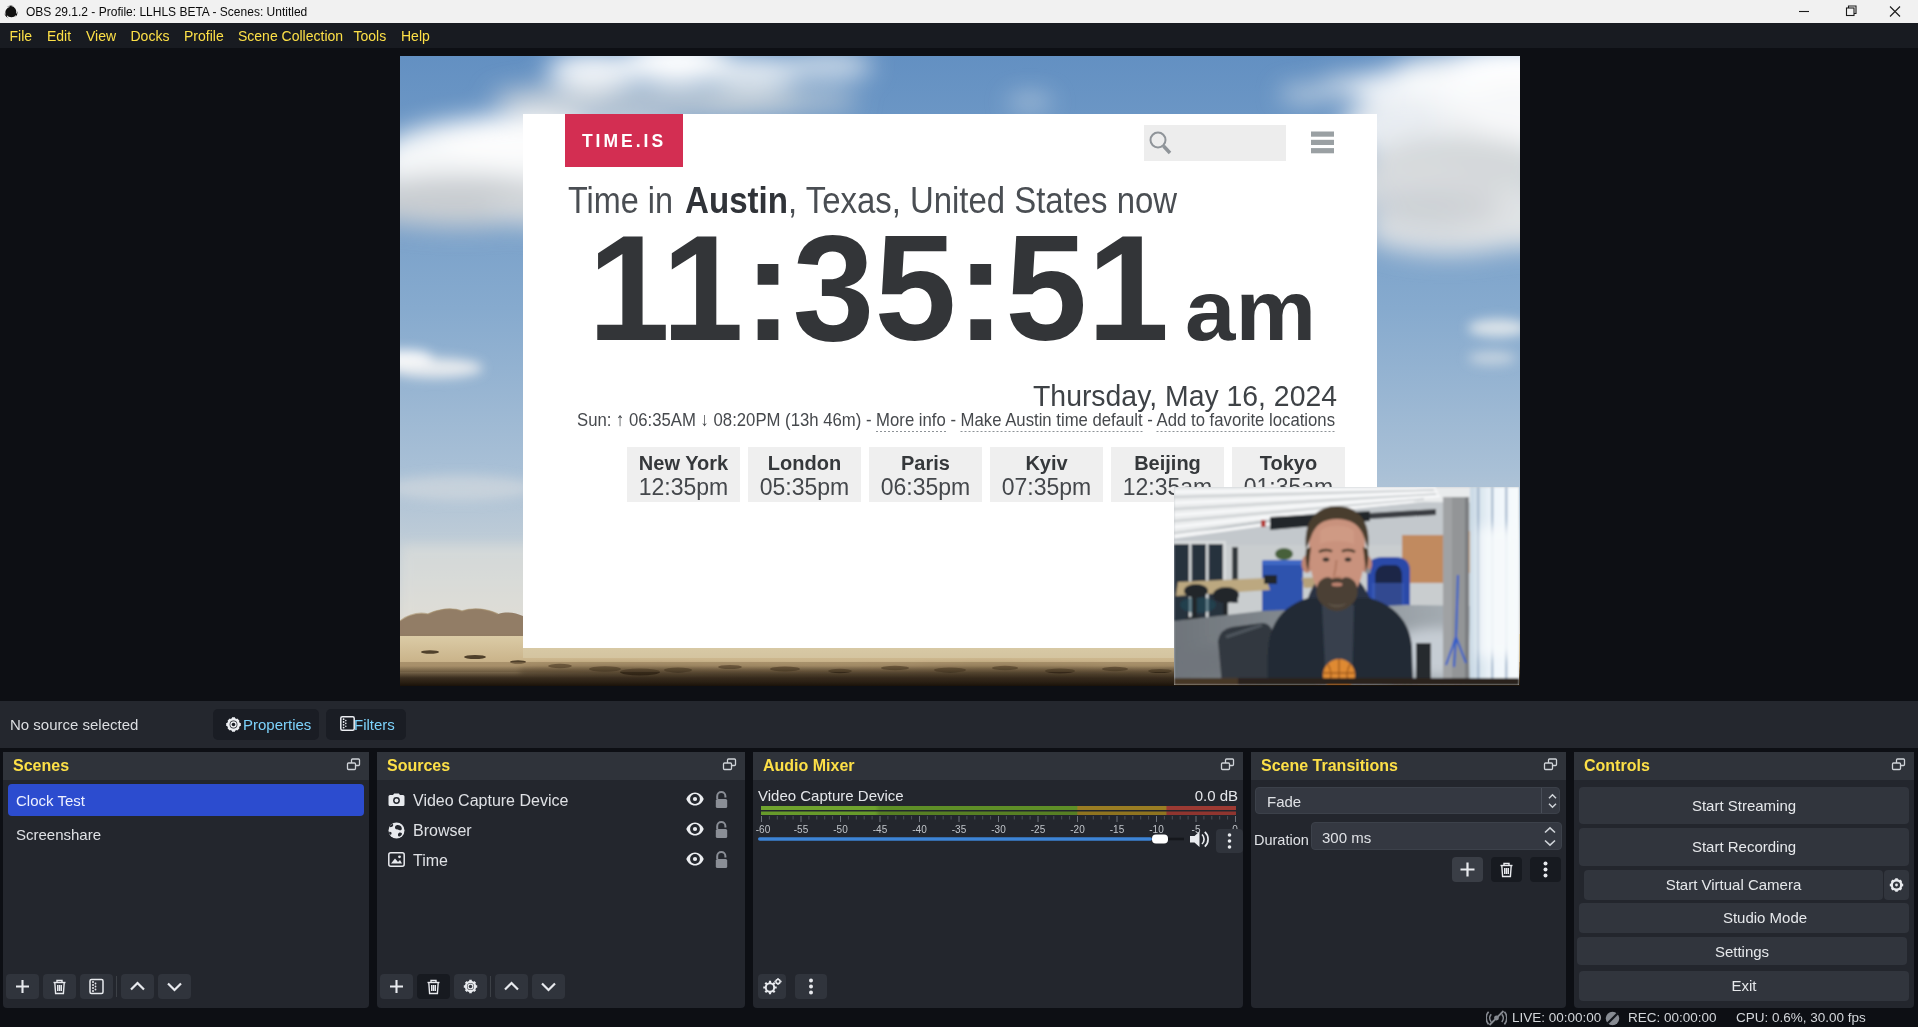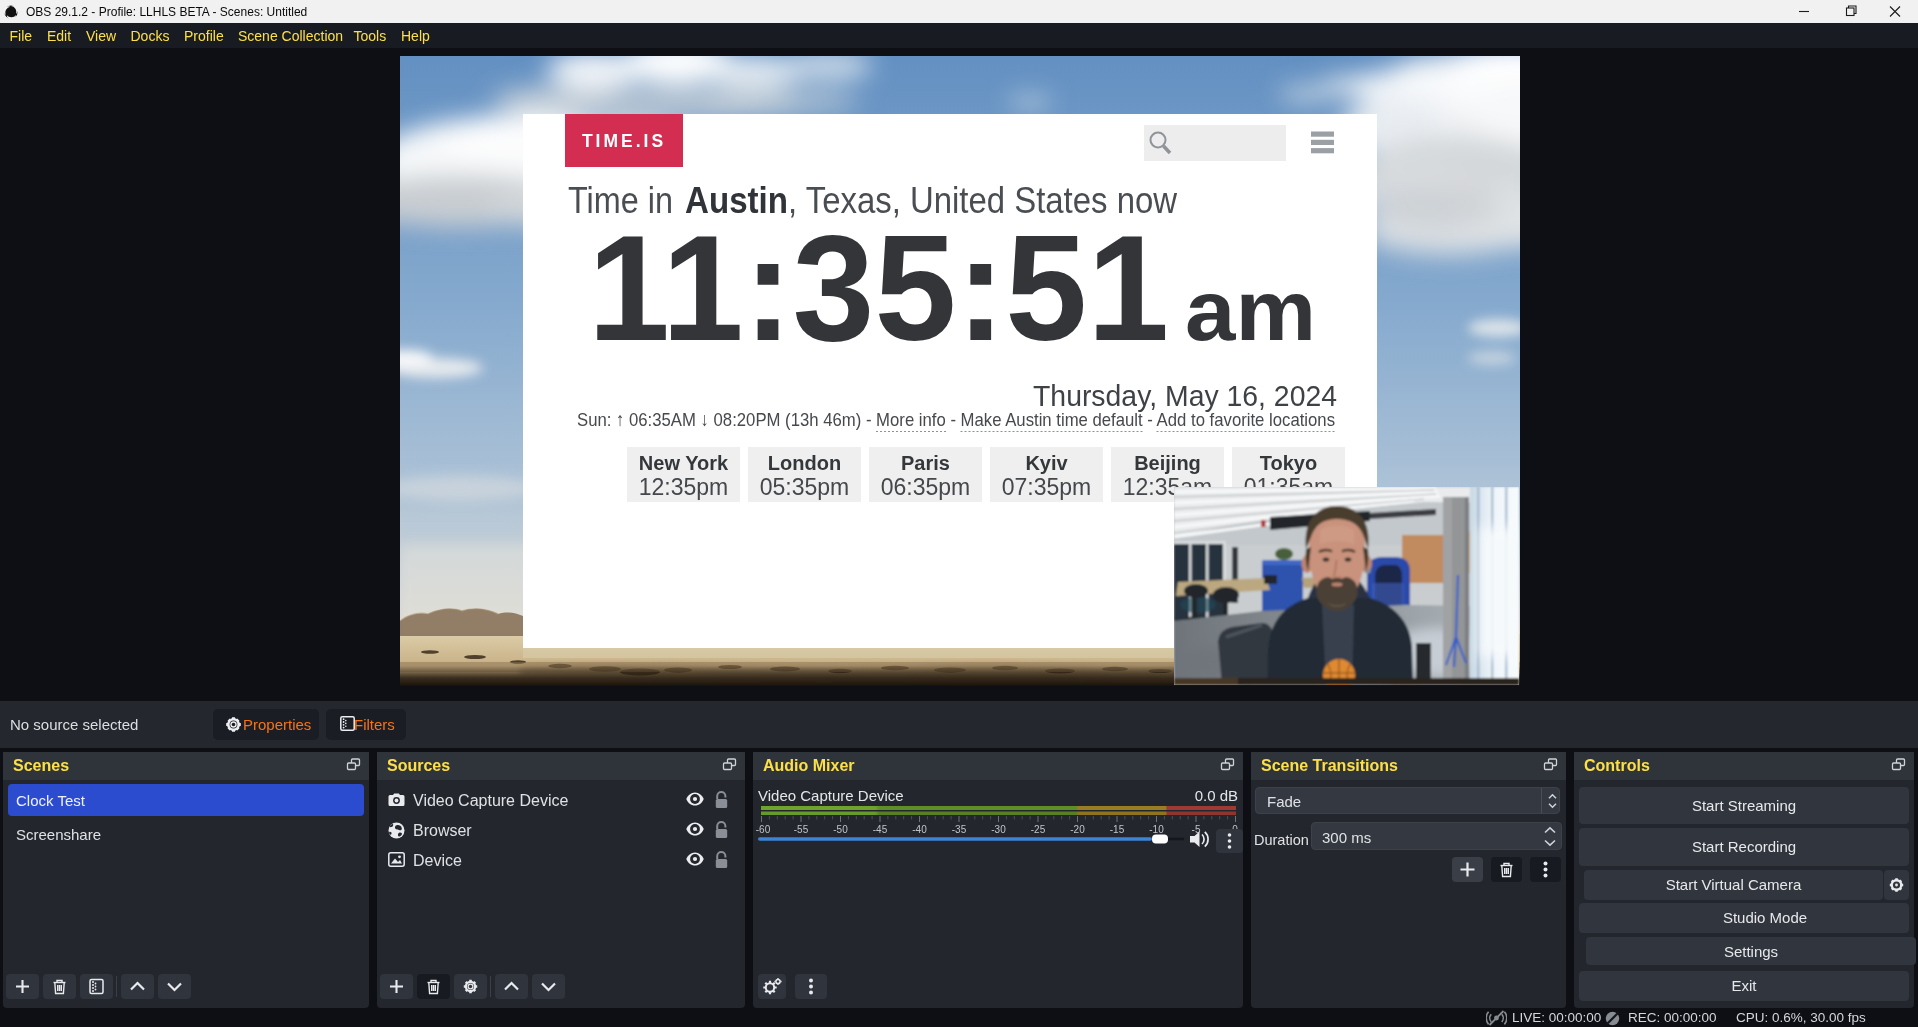--- a/index.html
+++ b/index.html
@@ -9,21 +9,21 @@
   
   #titlebar{left:0;top:0;width:1918px;height:23px;background:#f1f1f1;}
   #titletxt{left:26px;top:5px;font-size:12px;color:#0a0a0a;}
   
   #menubar{left:0;top:23px;width:1918px;height:25px;background:#181b21;}
   .mi{position:absolute;top:28px;font-size:14px;color:#fde047;}
   
   #srcbar{left:0;top:701px;width:1918px;height:47px;background:#24272e;}
   #nosrc{left:10px;top:716px;font-size:15px;color:#dcdee2;}
   .barbtn{position:absolute;top:8px;height:31px;background:#1a1d24;border-radius:5px;
-          color:#f97316;font-size:15px;line-height:31px;}
+          color:#7dd3fc;font-size:15px;line-height:31px;}
   
   .panel{position:absolute;top:752px;height:256px;background:#23262d;border-radius:0 0 4px 4px;}
   .phdr{position:absolute;left:0;top:0;right:0;height:28px;background:#2f333a;
         font-size:16px;font-weight:bold;color:#fde047;line-height:28px;padding-left:10px;
         box-sizing:border-box;}
   .popico{position:absolute;top:6px;right:8px;}
   .tbtn{position:absolute;width:33px;height:25px;background:#30343c;border-radius:4px;}
   .tbtn.dark{background:#171a20;}
   .rowtxt{position:absolute;font-size:15px;color:#dfe1e5;}
   .cbtn{position:absolute;width:330px;background:#31353d;border-radius:4px;color:#e6e8eb;
@@ -467,21 +467,21 @@
         <path d="M1.2 10 C2.5 9.5 4 10.5 3.5 12 C3 13.2 1.8 12.8 1.2 11.8 Z"></path>
       </g>
     </svg>
   <div class="rowtxt" style="left:36px;top:70px;font-size:16px;">Browser</div>
   
   <svg class="abs" style="left:11px;top:100px" width="17" height="15" viewBox="0 0 17 15">
       <rect x="0.8" y="0.8" width="15.4" height="13.4" rx="2" fill="none" stroke="#e8eaee" stroke-width="1.5"></rect>
       <path d="M3 11.5 L7 6.5 L10 10 L12 8 L14 11.5 Z" fill="#e8eaee"></path>
       <circle cx="11.5" cy="4.8" r="1.4" fill="#e8eaee"></circle>
     </svg>
-  <div class="rowtxt" style="left:36px;top:100px;font-size:16px;">Device</div>
+  <div class="rowtxt" style="left:36px;top:100px;font-size:16px;">Time</div>
   
   <g>
   <svg class="abs" style="left:309px;top:40px" width="18" height="14" viewBox="0 0 18 14">
         <path d="M9 0.4 C13 0.4 16.4 3.4 17.7 7 C16.4 10.6 13 13.6 9 13.6 C5 13.6 1.6 10.6 0.3 7 C1.6 3.4 5 0.4 9 0.4 Z" fill="#eceef1"></path>
         <circle cx="9" cy="7" r="4.9" fill="#23262d"></circle>
         <circle cx="9" cy="7" r="2.1" fill="#eceef1"></circle>
       </svg>
   <svg class="abs" style="left:337px;top:39px" width="15" height="18" viewBox="0 0 15 18">
         <path d="M3.2 8 V5.2 A4.1 4.1 0 0 1 11.4 5.2 V6.4" fill="none" stroke="#8a8e96" stroke-width="2"></path>
         <rect x="1.8" y="8" width="11.4" height="9" rx="1.6" fill="#8a8e96"></rect>
@@ -711,21 +711,21 @@
         <g fill="#e8eaee">
           <g stroke="#e8eaee" stroke-width="2.6">
             <path d="M12.5 8.3 V10.5 M12.5 19.5 V21.7 M5.8 15 H8 M17 15 H19.2 M7.8 10.3 L9.3 11.8 M15.7 18.2 L17.2 19.7 M17.2 10.3 L15.7 11.8 M9.3 18.2 L7.8 19.7"></path>
           </g>
           <circle cx="12.5" cy="15" r="4.8" fill="none" stroke="#e8eaee" stroke-width="2.4"></circle>
           <circle cx="12.5" cy="15" r="1.4"></circle>
         </g>
       </svg>
   </div>
   <div class="cbtn" style="left:5px;top:151px;height:30px;line-height:30px;padding-left:42px;">Studio Mode</div>
-  <div class="cbtn" style="left:12px;top:185px;height:28px;line-height:30px;">Settings</div>
+  <div class="cbtn" style="left:3px;top:185px;height:28px;line-height:30px;">Settings</div>
   <div class="cbtn" style="left:5px;top:219px;height:30px;line-height:30px;">Exit</div>
 </div>
 
 <div class="abs" id="statusbar"></div>
 <svg class="abs" style="left:1486px;top:1010px" width="21" height="16" viewBox="0 0 21 16">
     <g fill="none" stroke="#878b92" stroke-width="1.6">
       <path d="M5.2 4.2 A6 6 0 0 0 5.2 12"></path>
       <path d="M2.6 1.8 A9.5 9.5 0 0 0 2.6 14.4"></path>
       <path d="M15.8 4.2 A6 6 0 0 1 15.8 12"></path>
       <path d="M18.4 1.8 A9.5 9.5 0 0 1 18.4 14.4"></path>

